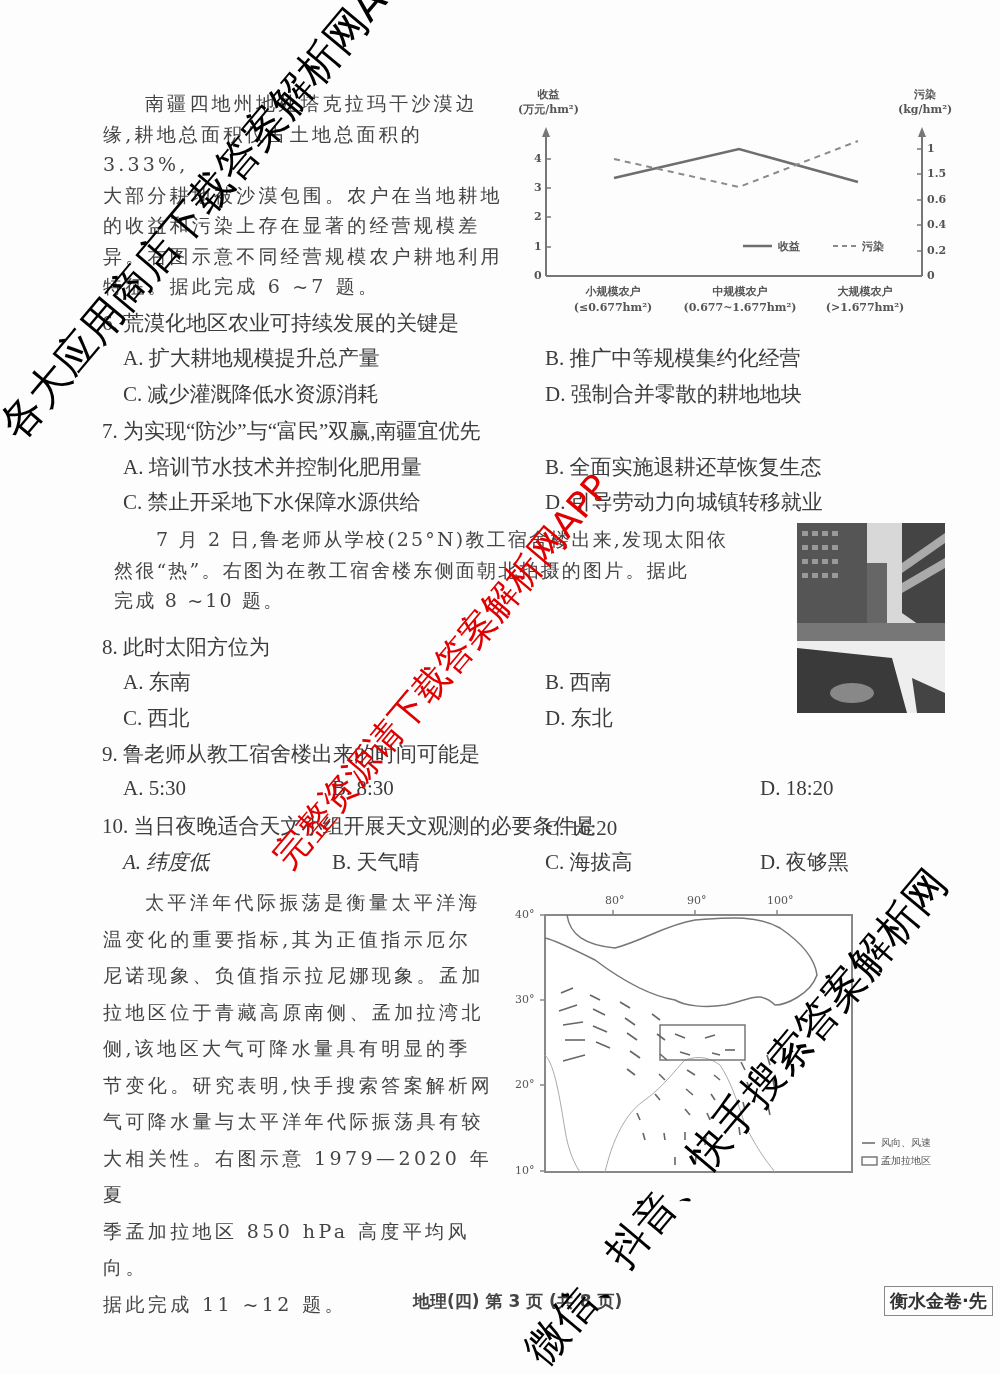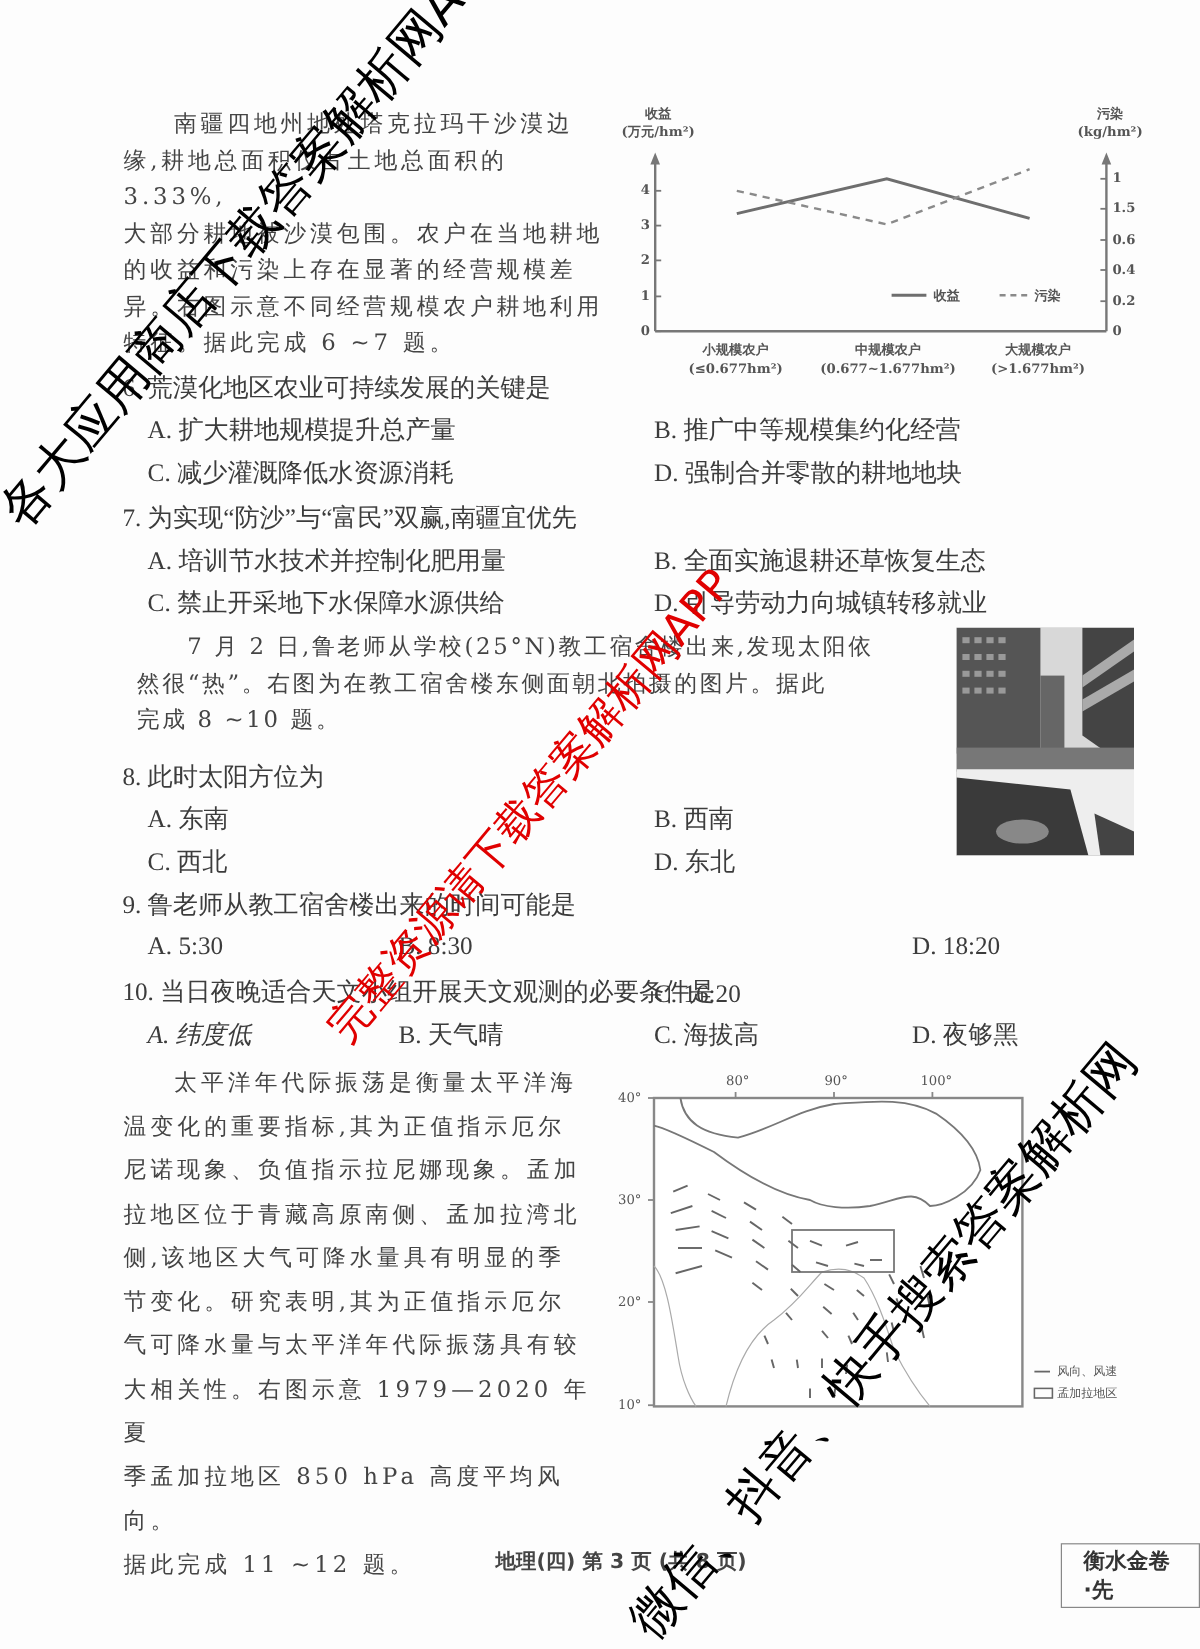--- a/index.html
+++ b/index.html
@@ -11,21 +11,21 @@
   .abs { position: absolute; }
   .para { font-size: 19px; line-height: 30.5px; letter-spacing: 3.2px; color: #444; }
   .para .indent { display: inline-block; width: 42px; }
   .q { font-family: "Liberation Serif", "DejaVu Serif", serif; font-size: 21px; color: #3c3c3c; position: absolute; white-space: nowrap; }
   .opt { font-family: "Liberation Serif", "DejaVu Serif", serif; font-size: 21px; color: #3c3c3c; position: absolute; white-space: nowrap; }
   .chart-lbl { font-size: 11px; font-weight: bold; color: #555; position: absolute; white-space: nowrap; text-align: center; }
   .tick { font-size: 11px; color: #555; position: absolute; font-weight: bold; }
   .wm { position: absolute; color: #000; font-family: "DejaVu Sans", sans-serif; white-space: nowrap; transform-origin: left bottom; }
   .wm-red { color: #e00000; }
   .footer { position: absolute; font-size: 17px; font-weight: bold; color: #444; font-family: "DejaVu Sans", sans-serif; }
-  .stamp { position: absolute; border: 1px solid #888; padding: 2px 18px; font-size: 18px; font-weight: bold; color: #333; font-family: "DejaVu Sans", sans-serif; }
+  .stamp { position: absolute; border: 1px solid #888; padding: 2px 5px; font-size: 18px; font-weight: bold; color: #333; font-family: "DejaVu Sans", sans-serif; }
 </style>
 </head>
 <body>
 
 <div class="abs para" style="left:103px; top:88px; width:405px;">
   <div><span class="indent"></span><span>南疆四地州地处塔克拉玛干沙漠边</span></div>
   <div>缘,耕地总面积仅占土地总面积的 3.33%,</div>
   <div>大部分耕地被沙漠包围。农户在当地耕地</div>
   <div>的收益和污染上存在显著的经营规模差</div>
   <div>异。右图示意不同经营规模农户耕地利用</div>
@@ -150,21 +150,21 @@
 <div class="opt" style="left:332px; top:848px;">B. 天气晴</div>
 <div class="opt" style="left:545px; top:848px;">C. 海拔高</div>
 <div class="opt" style="left:760px; top:848px;">D. 夜够黑</div>
 
 <div class="abs para" style="left:103px; top:884px; width:400px; line-height:36.5px; letter-spacing:3.4px;">
   <div><span class="indent"></span><span>太平洋年代际振荡是衡量太平洋海</span></div>
   <div>温变化的重要指标,其为正值指示厄尔</div>
   <div>尼诺现象、负值指示拉尼娜现象。孟加</div>
   <div>拉地区位于青藏高原南侧、孟加拉湾北</div>
   <div>侧,该地区大气可降水量具有明显的季</div>
-  <div>节变化。研究表明,其为正值指示厄尔</div>
+  <div>节变化。研究表明,快手搜索答案解析网</div>
   <div>气可降水量与太平洋年代际振荡具有较</div>
   <div>大相关性。右图示意 1979—2020 年夏</div>
   <div>季孟加拉地区 850 hPa 高度平均风向。</div>
   <div>据此完成 11 ~12 题。</div>
 </div>
 
 <div class="abs" style="left:505px; top:890px; width:460px; height:290px;">
   <svg width="460" height="290" style="position:absolute;left:0;top:0;">
     <rect x="40" y="25" width="307" height="257" fill="#fff" stroke="#888" stroke-width="2"></rect>
     <g stroke="#888" stroke-width="1.5">

